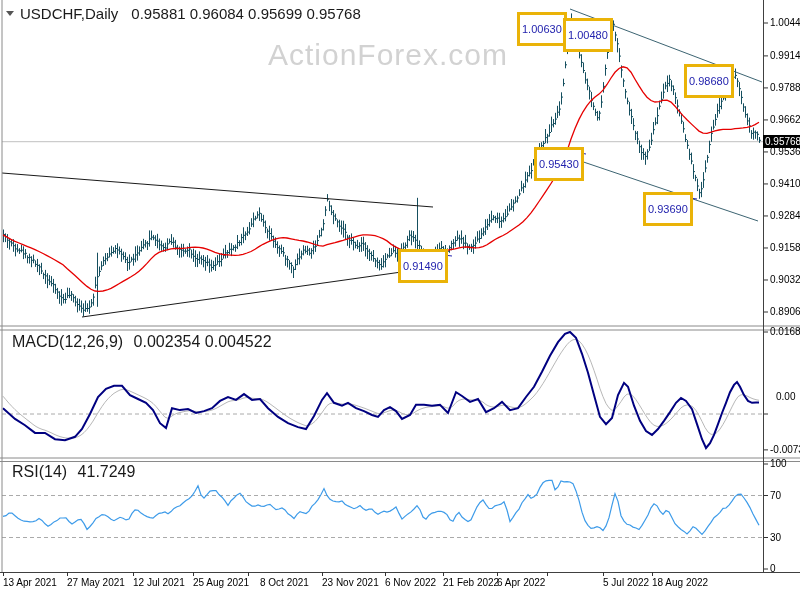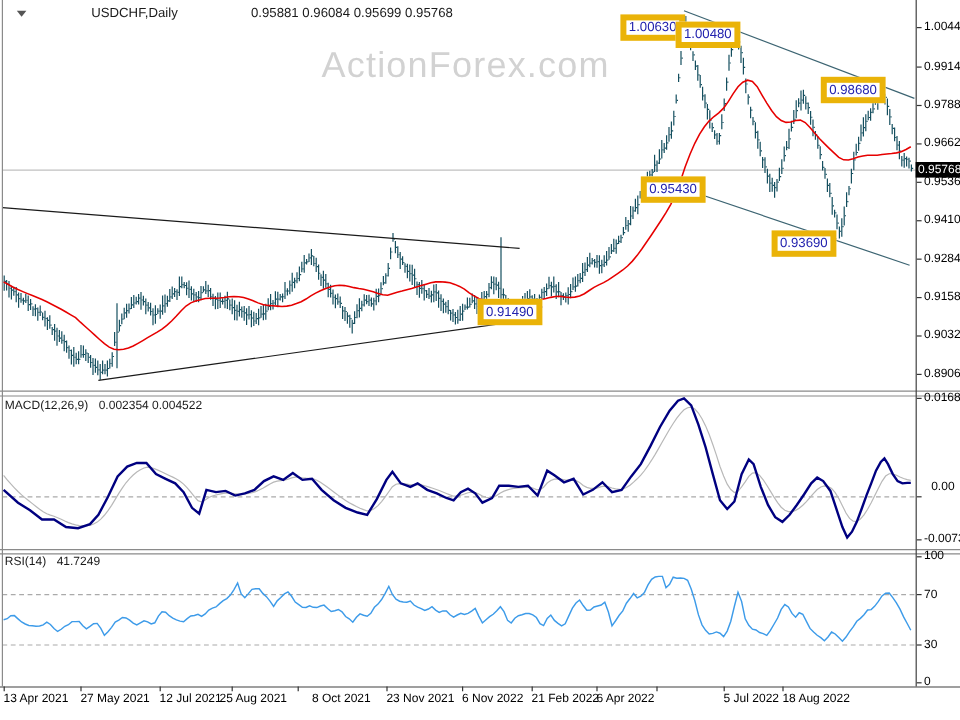--- a/index.html
+++ b/index.html
@@ -1,33 +1,33 @@
 <!DOCTYPE html>
 <html><head>
 <meta charset="utf-8">
 <style>
   html,body{margin:0;padding:0;background:#fff;}
   #app{position:relative;width:800px;height:600px;background:#ffffff;overflow:hidden;
        font-family:"Liberation Sans","DejaVu Sans",sans-serif;}
   #watermark{position:absolute;left:388px;top:55px;transform:translate(-50%,-50%);
        font-size:30px;color:#d2d2d2;letter-spacing:1px;white-space:nowrap;}
   svg#chart{position:absolute;left:0;top:0;}
-  #title{position:absolute;left:14px;top:5px;font-size:11px;color:#1a1a1a;
-       display:flex;align-items:center;white-space:nowrap;gap:48px;}
+  #title{position:absolute;left:6px;top:5px;font-size:15px;color:#1a1a1a;
+       display:flex;align-items:center;white-space:nowrap;}
   #title .tri{width:0;height:0;border-left:4px solid transparent;border-right:4px solid transparent;
        border-top:5px solid #555;margin-right:6px;}
   #title .num{margin-left:13px;}
-  .panel-label{position:absolute;left:4px;font-size:10px;color:#1a1a1a;white-space:nowrap;}
+  .panel-label{position:absolute;left:12px;font-size:16px;color:#1a1a1a;white-space:nowrap;}
   .panel-label span{margin-right:6px;}
   #macd-label{top:333px;}
   #rsi-label{top:463px;}
   .axlabel{position:absolute;font-size:10px;color:#000;line-height:12px;white-space:nowrap;}
   .datelabel{position:absolute;top:577px;font-size:10px;color:#000;white-space:nowrap;}
   .plabel{position:absolute;font-size:11px;line-height:12px;height:12px;color:#2323ae;
-       border:5px solid #eab308;background:#ffffff;padding:0 2px;}
+       border:3px solid #eab308;background:#ffffff;padding:8px 2px;}
   #pricebox{position:absolute;left:763px;width:36px;height:13px;background:#000;color:#fff;
        font-size:10px;line-height:13px;padding-left:2px;}
 </style>
 </head>
 <body>
 
 <div id="app">
   <div id="watermark">ActionForex.com</div>
 
   <svg id="chart" width="800" height="600">
@@ -110,30 +110,30 @@
     <div class="axlabel" style="left: 770px; top: 49.9015px;">0.99145</div>
     <div class="axlabel" style="left: 770px; top: 81.9138px;">0.97885</div>
     <div class="axlabel" style="left: 770px; top: 113.926px;">0.96625</div>
     <div class="axlabel" style="left: 770px; top: 145.938px;">0.95365</div>
     <div class="axlabel" style="left: 770px; top: 177.951px;">0.94105</div>
     <div class="axlabel" style="left: 770px; top: 209.963px;">0.92845</div>
     <div class="axlabel" style="left: 770px; top: 241.975px;">0.91585</div>
     <div class="axlabel" style="left: 770px; top: 273.988px;">0.90325</div>
     <div class="axlabel" style="left: 770px; top: 306px;">0.89065</div>
     <div class="axlabel" style="left: 770px; top: 326px;">0.016893</div>
-    <div class="axlabel" style="left: 770px; top: 400px; padding-left: 6px;">0.00</div>
+    <div class="axlabel" style="left: 770px; top: 391px; padding-left: 6px;">0.00</div>
     <div class="axlabel" style="left: 770px; top: 443.886px;">-0.007393</div>
     <div class="axlabel" style="left: 770px; top: 458px;">100</div>
     <div class="axlabel" style="left: 770px; top: 489.5px;">70</div>
     <div class="axlabel" style="left: 770px; top: 531.5px;">30</div>
     <div class="axlabel" style="left: 770px; top: 563px;">0</div>
     <div class="datelabel" style="left: 3px;">13 Apr 2021</div>
     <div class="datelabel" style="left: 67px; text-align: right;">27 May 2021</div>
     <div class="datelabel" style="left: 133px;">12 Jul 2021</div>
-    <div class="datelabel" style="left: 183px;">25 Aug 2021</div>
+    <div class="datelabel" style="left: 193px;">25 Aug 2021</div>
     <div class="datelabel" style="left: 260px;">8 Oct 2021</div>
     <div class="datelabel" style="left: 322px;">23 Nov 2021</div>
     <div class="datelabel" style="left: 385px;">6 Nov 2022</div>
     <div class="datelabel" style="left: 443px;">21 Feb 2022</div>
     <div class="datelabel" style="left: 497px;">6 Apr 2022</div>
     <div class="datelabel" style="left: 547px; margin-top: 48px;">20 May 2022</div>
     <div class="datelabel" style="left: 603px;">5 Jul 2022</div>
     <div class="datelabel" style="left: 652px;">18 Aug 2022</div>
     <div class="plabel" style="left: 517px; top: 12px;">1.00630</div>
     <div class="plabel" style="left: 563px; top: 18px;">1.00480</div>

